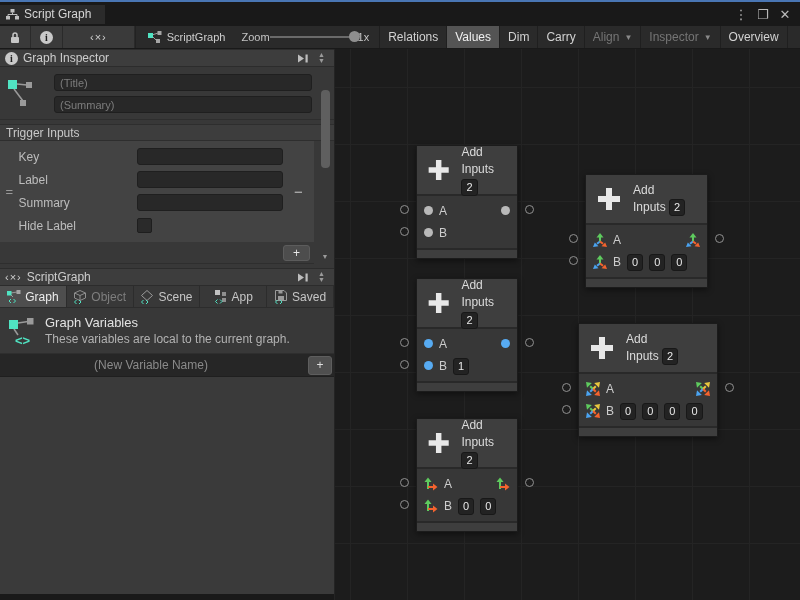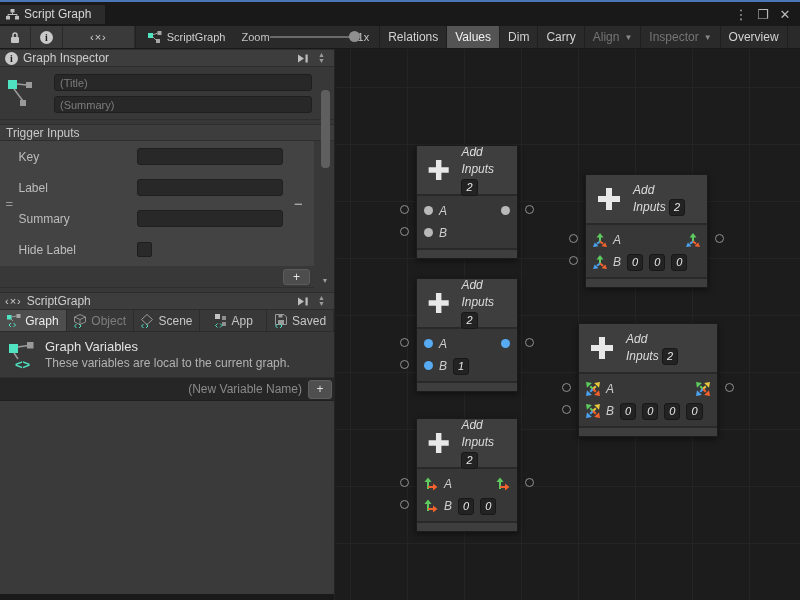--- a/index.html
+++ b/index.html
@@ -52,21 +52,21 @@
   .insp-top { display:flex; padding:2px 22px 6px 6px; gap:20px; border-bottom:1px solid #2e2e2e; }
   .insp-fields { flex:1; display:flex; flex-direction:column; gap:5px; }
   .txt-input { height:17px; background:#282828; border:1px solid #1f1f1f; border-radius:3px;
     color:#d8d8d8; font-size:11px; padding:0 5px; width:100%; font-family:"Liberation Sans",sans-serif; }
   .txt-input::placeholder { color:#7d7d7d; }
   .sub-header { height:17px; background:#3d3d3d; border-top:1px solid #2e2e2e; border-bottom:1px solid #2e2e2e;
     display:flex; align-items:center; padding:0 6px; color:#c9c9c9; margin-top:4px; }
   .trigger-item { background:#434343; margin-right:20px; padding:7px 0 8px 0; display:flex; }
   .drag-handle { width:20px; display:flex; align-items:center; justify-content:center; color:#9a9a9a;
     font-size:13px; letter-spacing:0; }
-  .f-rows { flex:1; display:flex; flex-direction:column; gap:14px; }
+  .f-rows { flex:1; display:flex; flex-direction:column; gap:6px; }
   .f-row { display:flex; align-items:center; height:17px; }
   .f-label { width:118px; color:#bdbdbd; }
   .f-ctl { width:146px; }
   .checkbox { width:15px; height:15px; background:#2a2a2a; border:1px solid #1e1e1e; border-radius:2px; }
   .minus-col { width:34px; display:flex; align-items:center; justify-content:center; }
   .minus-btn { color:#c0c0c0; font-size:15px; }
   .addrow { height:22px; margin-right:20px; display:flex; align-items:center; justify-content:flex-end;
     padding-right:4px; border-bottom:1px solid #2e2e2e; }
   .plus-btn { width:27px; height:16px; background:#4d4d4d; border:1px solid #5c5c5c; border-radius:3px;
     color:#e8e8e8; font-size:12px; line-height:14px; text-align:center; }
@@ -78,36 +78,36 @@
 
   .bb-tabs { height:22px; display:flex; border-bottom:1px solid #2c2c2c; flex:0 0 auto; }
   .bb-tab { flex:1; display:flex; align-items:center; justify-content:center; gap:4px;
     border-right:1px solid #2c2c2c; color:#c6c6c6; background:#383838; }
   .bb-tab.active { background:#4e4e4e; color:#ececec; }
   .bb-tab.disabled { color:#7e7e7e; }
   .gv-info { display:flex; gap:9px; padding:7px 8px 6px 8px; align-items:flex-start; border-bottom:1px solid #2e2e2e; }
   .gv-title { font-size:13px; color:#e2e2e2; margin-bottom:2px; }
   .gv-sub { font-size:12px; color:#b2b2b2; }
   .newvar-row { height:23px; display:flex; align-items:center; background:#262626; border-bottom:1px solid #1f1f1f; }
-  .newvar-input { flex:1; background:transparent; border:none; color:#8a8a8a; text-align:right;
+  .newvar-input { flex:1; background:transparent; border:none; color:#8a8a8a; text-align:center;
     padding-right:6px; font-size:12px; font-family:"Liberation Sans",sans-serif; outline:none; }
   .newvar-input::placeholder { color:#8a8a8a; }
   .newvar-add { width:24px; height:19px; background:#4f4f4f; border:1px solid #5e5e5e; border-radius:3px;
     margin-right:2px; color:#dedede; text-align:center; line-height:17px; }
   .varlist { flex:1; background:#3a3a3a; }
   .panel-foot { height:6px; background:#191919; }
 
   
   .canvas { flex:1; position:relative; overflow:hidden; background-color:#1c1c1c;
     background-image:
       linear-gradient(#242424 1px, transparent 1px),
       linear-gradient(90deg, #242424 1px, transparent 1px);
     background-size:57px 57px; background-position:15px 38px; }
   .node { position:absolute; background:#292929; border:1px solid #1b1b1b;
-    box-shadow:0 2px 6px rgba(0,0,0,0.45);font-style:italic; }
+    box-shadow:0 2px 6px rgba(0,0,0,0.45); }
   .node-header { height:48px; background:#3e3e3e; display:flex; align-items:center; padding:0 8px; gap:9px; }
   .node-titles { color:#dcdcdc; font-size:12px; line-height:17px; }
   .count-box, .valbox { display:inline-block; background:#232323; border:1px solid #181818;
     border-radius:3px; min-width:16px; height:17px; line-height:15px; text-align:center;
     padding:0 4px; color:#e8e8e8; font-size:11px; vertical-align:middle; }
   .node-body { background:#373737; margin-top:2px; padding:4px 0; }
   .port-row { height:22px; display:flex; align-items:center; padding:0 7px; gap:6px; }
   .port-label { color:#cdcdcd; font-size:12px; }
   .out-icon { margin-left:auto; }
   .dot { width:9px; height:9px; border-radius:50%; display:inline-block; }

